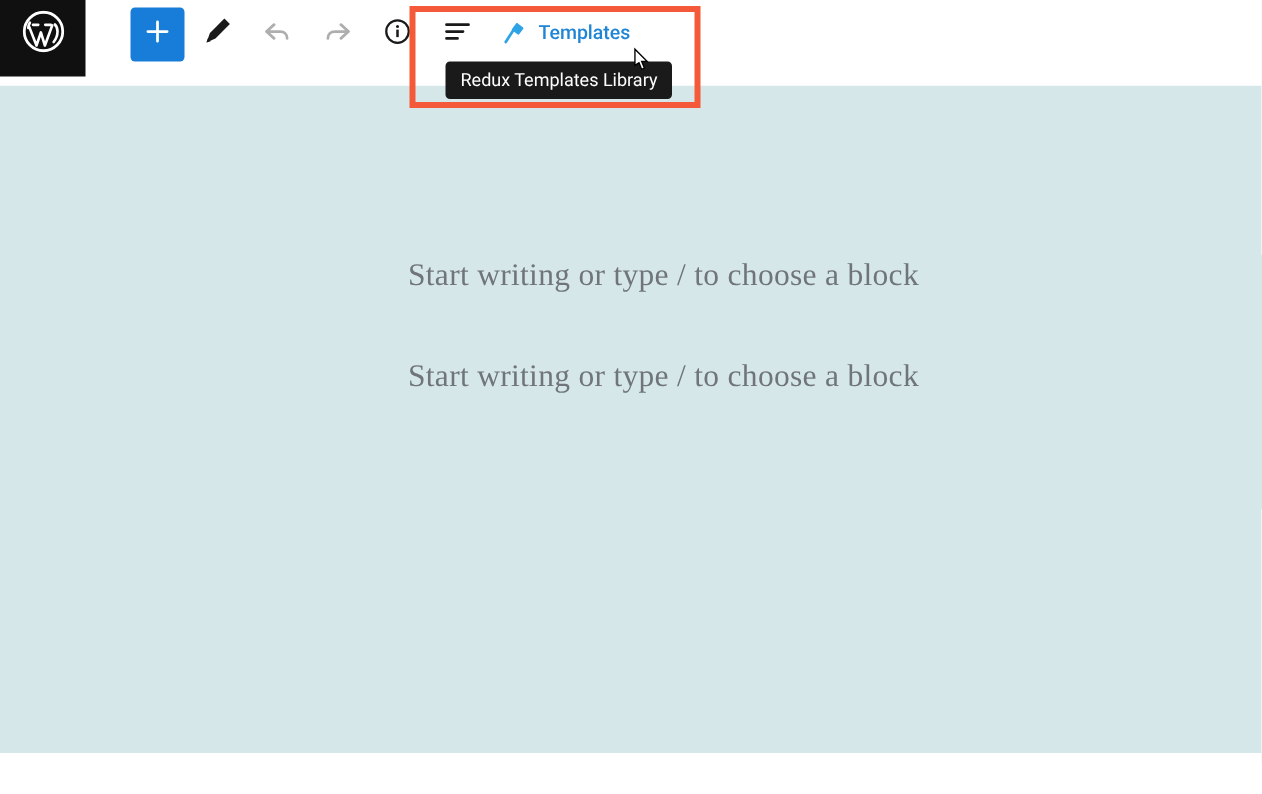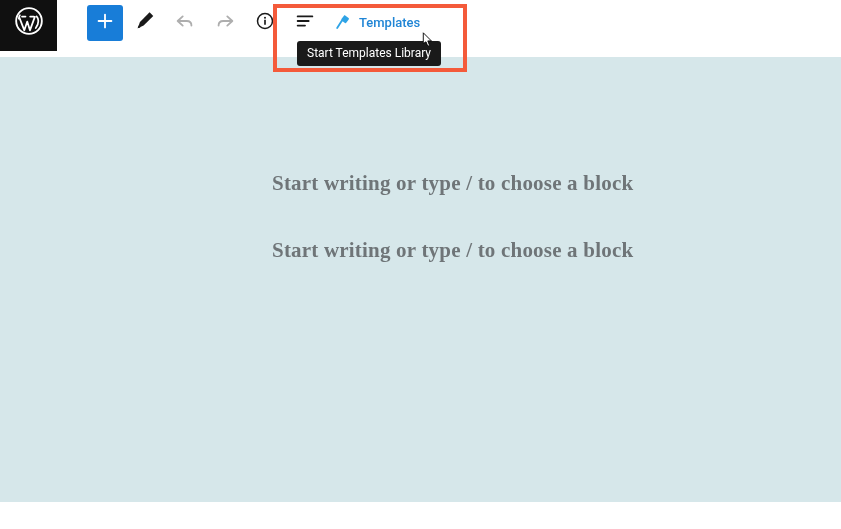--- a/index.html
+++ b/index.html
@@ -118,21 +118,20 @@
     line-height: 1.05;
   }
 
   .body-ph {
     font-family: Georgia, "Times New Roman", serif;
     font-size: 21px;
     color: #6f7578;
     margin-left: 272px;
     margin-top: 64px;
     letter-spacing: 0.2px;
-    font-weight: bold;
   }
   .body-ph + .body-ph { margin-top: 42px; }
 </style>
 </head>
 <body>
 
 <div class="topbar">
 
   <div class="wp-logo">
     <span>
@@ -202,21 +201,21 @@
           <path d="M5 18 L14 4 M14 4l4 3-3 4-4-3z" stroke="#2ea3e6" stroke-width="2.2" fill="#2ea3e6" stroke-linejoin="round" stroke-linecap="round"></path>
         </svg>
     </span>
     <span class="t-label">Templates</span>
   </div>
 
 </div>
 
 <div class="highlight-box"></div>
 
-<div class="tooltip">Start Templates Library</div>
+<div class="tooltip">Redux Templates Library</div>
 
 <div class="cursor">
   <svg viewBox="0 0 20 22">
       <path d="M7 2v12l3-2 2 5 2-1-2-5h4L7 2z" fill="#fff" stroke="#000" stroke-width="1"></path>
     </svg>
 </div>
 
 <div class="canvas">
   <div class="body-ph">Start writing or type / to choose a block</div>
   <div class="body-ph">Start writing or type / to choose a block</div>

